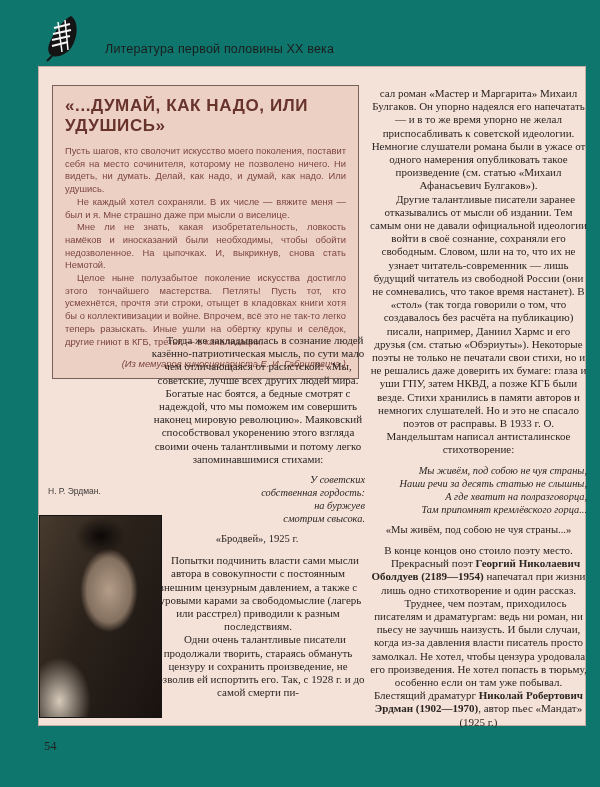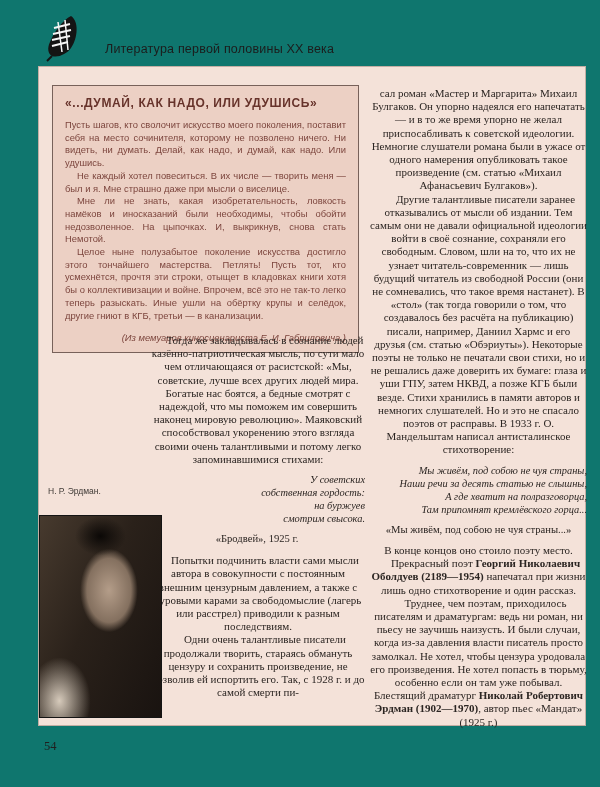--- a/index.html
+++ b/index.html
@@ -10,21 +10,21 @@
   .quill-icon{position:absolute;left:2px;top:2px;width:40px;height:48px;}
   .chapter-title{position:absolute;left:65px;top:30px;font-family:"Liberation Sans",sans-serif;
                  font-size:12.5px;color:#1c1c1c;letter-spacing:.2px;}
   
   .page{position:absolute;left:38px;top:66px;width:548px;height:660px;background:#f4e2d9;
         border:1px solid #c3aea4;box-sizing:border-box;}
   
   .quote-box{position:absolute;left:13px;top:18px;width:307px;box-sizing:border-box;
              background:#ecd0c4;border:1px solid #77615a;padding:10px 12px 9px 12px;
              font-family:"Liberation Sans",sans-serif;color:#7c453d;}
-  .quote-title{font-weight:bold;font-size:12px;letter-spacing:.6px;color:#67332b;margin:0 0 9px 0;}
+  .quote-title{font-weight:bold;font-size:17px;letter-spacing:.6px;color:#67332b;margin:0 0 9px 0;}
   .quote-box p{margin:0;font-size:9.4px;line-height:12.7px;text-align:justify;}
   .quote-box p.qindent{text-indent:12px;}
   .quote-attribution{margin-top:10px;font-style:italic;font-size:9.4px;text-align:right;}
   
   .col{position:absolute;font-size:11px;line-height:13.2px;text-align:justify;}
   .col p{margin:0;text-align:center;}
   .col p.indent{text-indent:14px;}
   .left-col{left:112px;top:267px;width:214px;}
   .right-col{left:331px;top:20px;width:217px;}
   .poem{font-style:italic;font-size:10.4px;line-height:13px;margin:7px 0 7px 26px;text-align:right;}
@@ -58,21 +58,21 @@
       <path d="M10 42 L5 47" stroke="#141414" stroke-width="2"></path>
     </svg>
     <span class="chapter-title">Литература первой половины XX века</span>
   </div>
 
   <div class="page">
 
     <div class="quote-box">
       <div class="quote-title">«...ДУМАЙ, КАК НАДО, ИЛИ УДУШИСЬ»</div>
       <p>Пусть шагов, кто сволочит искусство моего поколения, поставит себя на место сочинителя, которому не позволено ничего. Ни видеть, ни думать. Делай, как надо, и думай, как надо. Или удушись.</p>
-      <p class="qindent">Не каждый хотел повеситься. В их числе — творить меня — был и я. Мне страшно даже при мысли о виселице.</p>
+      <p class="qindent">Не каждый хотел сохраняли. В их числе — вяжите меня — был и я. Мне страшно даже при мысли о виселице.</p>
       <p class="qindent">Мне ли не знать, какая изобретательность, ловкость намёков и иносказаний были необходимы, чтобы обойти недозволенное. На цыпочках. И, выкрикнув, снова стать Немотой.</p>
       <p class="qindent">Целое ныне полузабытое поколение искусства достигло этого тончайшего мастерства. Петлять! Пусть тот, кто усмехнётся, прочтя эти строки, отыщет в кладовках книги хотя бы о коллективизации и войне. Впрочем, всё это не так-то легко теперь разыскать. Иные ушли на обёртку крупы и селёдок, другие гниют в КГБ, третьи — в канализации.</p>
       <div class="quote-attribution">(Из мемуаров киносценариста Е. И. Габриловича.)</div>
     </div>
 
     <div class="col right-col">
       <p>сал роман «Мастер и Маргарита» Михаил Булгаков. Он упорно надеялся его напечатать — и в то же время упорно не желал приспосабливать к советской идеологии. Немногие слушатели романа были в ужасе от одного намерения опубликовать такое произведение (см. статью «Михаил Афанасьевич Булгаков»).</p>
       <p class="indent">Другие талантливые писатели заранее отказывались от мысли об издании. Тем самым они не давали официальной идеологии войти в своё сознание, сохраняли его свободным. Словом, шли на то, что их не узнает читатель-современник — лишь будущий читатель из свободной России (они не сомневались, что такое время настанет). В «стол» (так тогда говорили о том, что создавалось без расчёта на публикацию) писали, например, Даниил Хармс и его друзья (см. статью «Обэриуты»). Некоторые поэты не только не печатали свои стихи, но и не решались даже доверить их бумаге: глаза и уши ГПУ, затем НКВД, а позже КГБ были везде. Стихи хранились в памяти авторов и немногих слушателей. Но и это не спасало поэтов от расправы. В 1933 г. О. Мандельштам написал антисталинское стихотворение:</p>
       <div class="poem poem-mandelstam">
         <span class="pline">Мы живём, под собою не чуя страны,</span>

